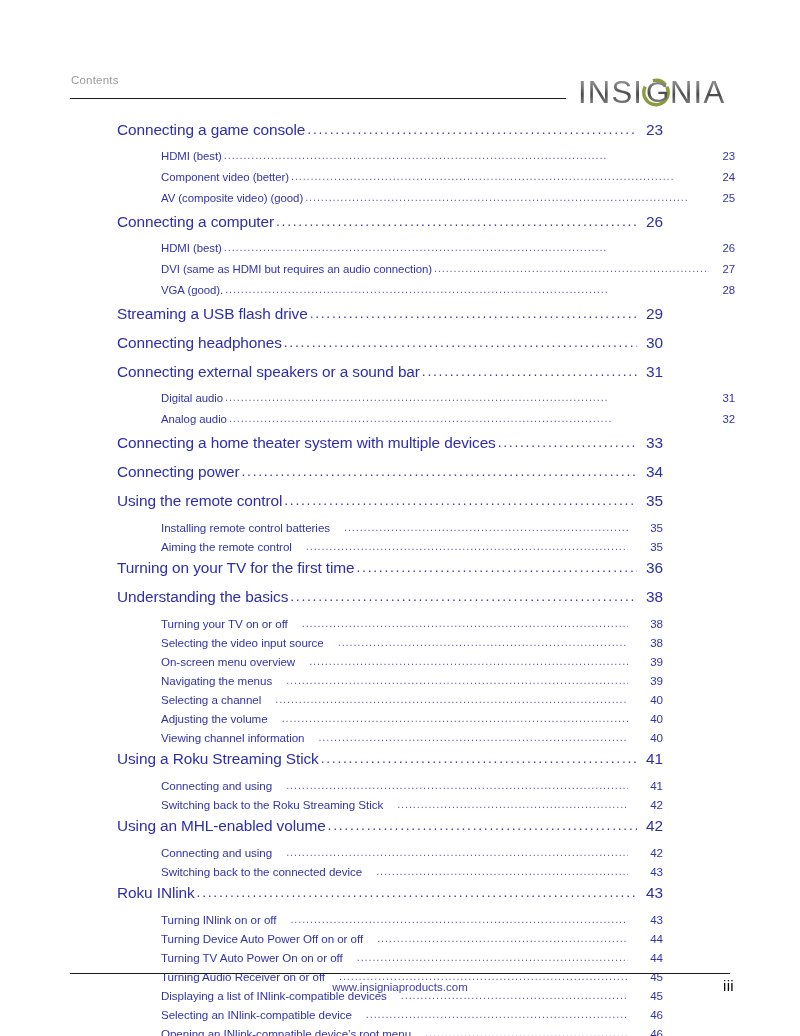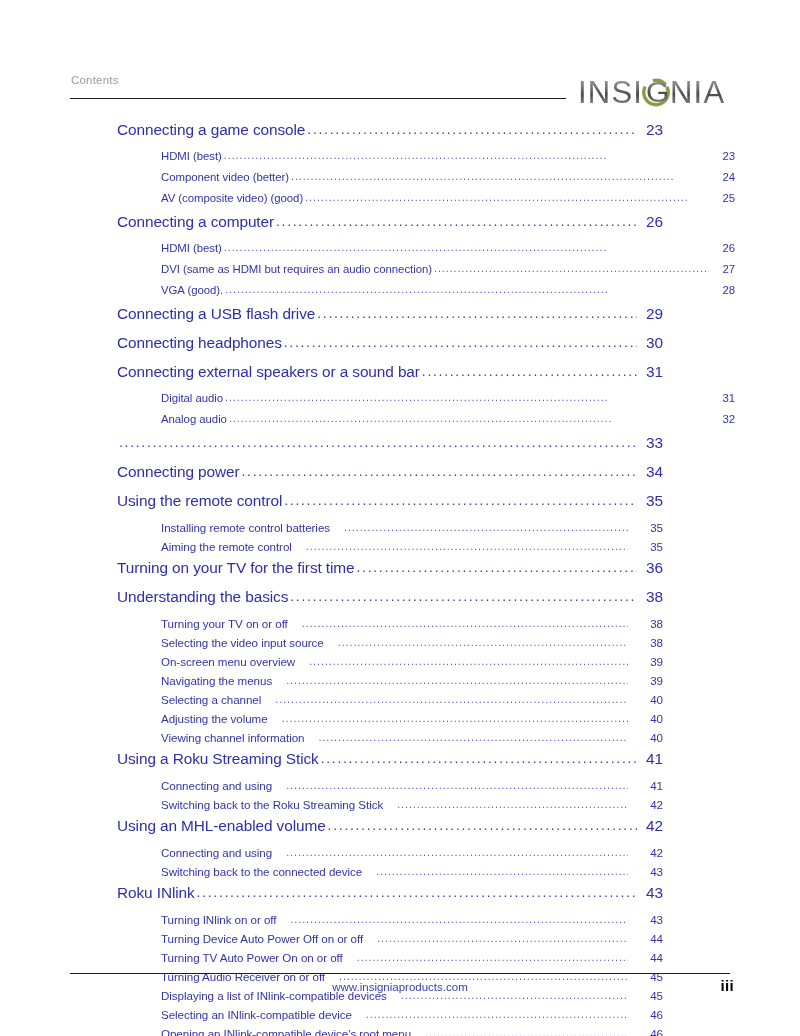--- a/index.html
+++ b/index.html
@@ -178,21 +178,21 @@
     width: 800px;
     text-align: center;
     font-size: 11.5px;
     color: #3c3cb8;
   }
   .footer-pageno {
     position: absolute;
     right: 66px;
     top: 951px;
     font-size: 15px;
-    font-weight: bold;
+    font-weight: normal;
     color: #000000;
     letter-spacing: 0.3px;
   }
 </style>
 </head>
 <body>
 
 <div class="page">
 
   <div class="header">
@@ -255,21 +255,21 @@
         <span class="title">DVI (same as HDMI but requires an audio connection)</span>
         <span class="leader"></span>
         <span class="pageno">27</span>
       </div>
       <div class="row lvl2">
         <span class="title">VGA (good).</span>
         <span class="leader"></span>
         <span class="pageno">28</span>
       </div>
       <div class="row lvl1">
-        <span class="title">Connecting a USB flash drive</span>
+        <span class="title">Streaming a USB flash drive</span>
         <span class="leader"></span>
         <span class="pageno">29</span>
       </div>
       <div class="row lvl1">
         <span class="title">Connecting headphones</span>
         <span class="leader"></span>
         <span class="pageno">30</span>
       </div>
       <div class="row lvl1">
         <span class="title">Connecting external speakers or a sound bar</span>
@@ -280,20 +280,21 @@
         <span class="title">Digital audio</span>
         <span class="leader"></span>
         <span class="pageno">31</span>
       </div>
       <div class="row lvl2">
         <span class="title">Analog audio</span>
         <span class="leader"></span>
         <span class="pageno">32</span>
       </div>
       <div class="row lvl1">
+        <span class="title">Connecting a home theater system with multiple devices</span>
         <span class="leader"></span>
         <span class="pageno">33</span>
       </div>
       <div class="row lvl1">
         <span class="title">Connecting power</span>
         <span class="leader"></span>
         <span class="pageno">34</span>
       </div>
       <div class="row lvl1">
         <span class="title">Using the remote control</span>

